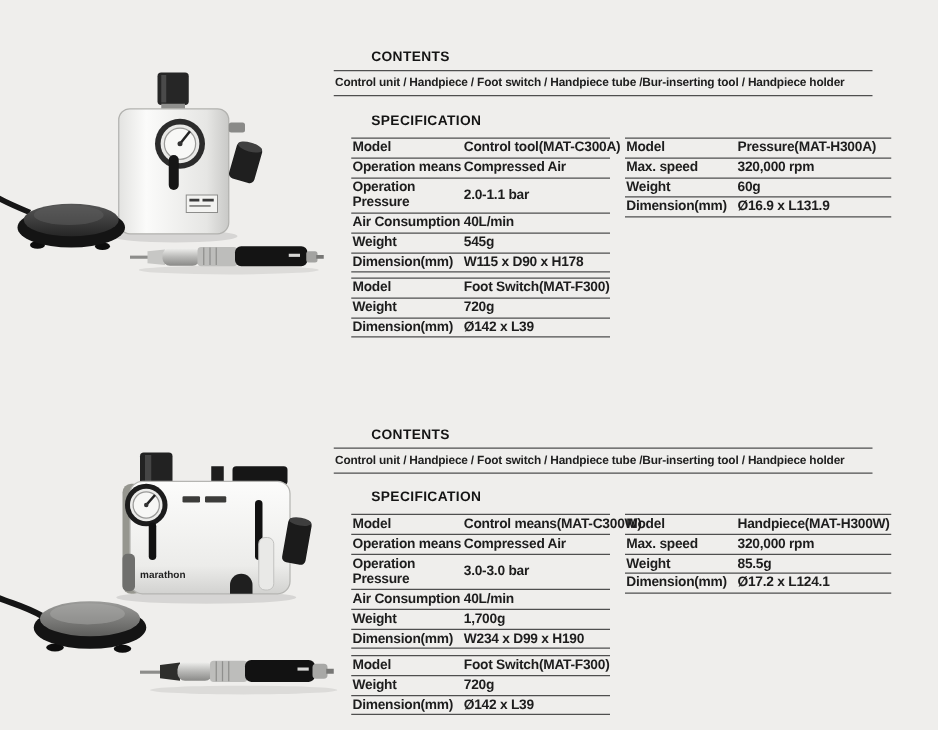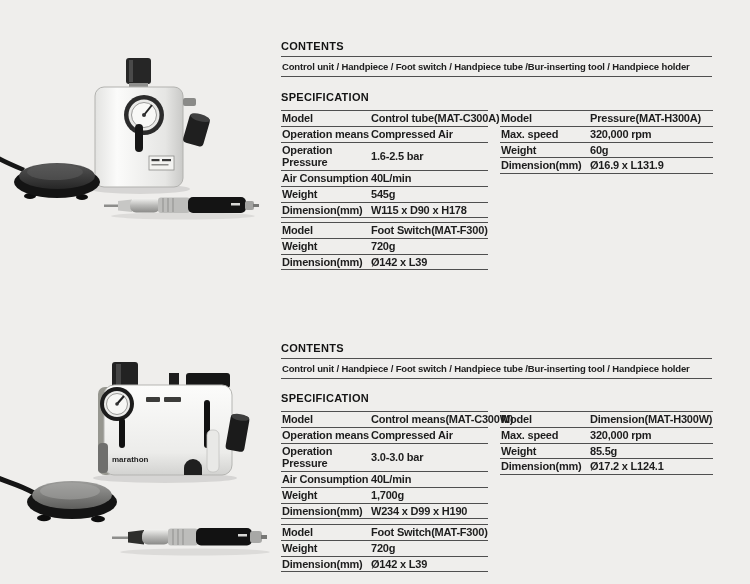--- a/index.html
+++ b/index.html
@@ -4,24 +4,24 @@
 <style>
   * { box-sizing: border-box; }
   html,body { margin:0; padding:0; background:#efeeec; }
   .canvas {
     position:relative; width:750px; height:584px; background:#efeeec;
     font-family:"Liberation Sans", sans-serif; overflow:hidden;
   }
   .photo { position:absolute; }
   .h {
     position:absolute; font-size:11px; font-weight:700; color:#141414;
-    letter-spacing:.3px; white-space:nowrap;
+    letter-spacing:.3px; white-space:nowrap;margin-left:16px;
   }
   .cbox {
-    position:absolute; left:281px; width:431px;
+    position:absolute; left:267px; width:431px;
     border-top:1px solid #4f4f4f; border-bottom:1px solid #4f4f4f;
     padding:4px 1px; font-size:9.5px; font-weight:700; letter-spacing:-.15px;
     color:#202020; white-space:nowrap;
   }
   .st {
     position:absolute; border-top:1px solid #4f4f4f;
     font-size:11px; font-weight:700; letter-spacing:-.2px; color:#1d1d1d;
   }
   .w1 { width:207px; }
   .w2 { width:213px; }
@@ -103,29 +103,29 @@
     </g>
   </svg>
 
   <div class="h" style="left:281px;top:40px">CONTENTS</div>
   <div class="cbox" style="top:56px">Control unit / Handpiece / Foot switch / Handpiece tube /Bur-inserting tool / Handpiece holder</div>
   <div class="h" style="left:281px;top:91px">SPECIFICATION</div>
 
   <div class="st w1" style="left:281px;top:110px">
     <div class="trow">
       <div class="tl">Model</div>
-      <div class="tv">Control tube(MAT-C300A)</div>
+      <div class="tv">Control tool(MAT-C300A)</div>
     </div>
     <div class="trow">
       <div class="tl">Operation means</div>
       <div class="tv">Compressed Air</div>
     </div>
     <div class="trow">
       <div class="tl">Operation Pressure</div>
-      <div class="tv">1.6-2.5 bar</div>
+      <div class="tv">2.0-1.1 bar</div>
     </div>
     <div class="trow">
       <div class="tl">Air Consumption</div>
       <div class="tv">40L/min</div>
     </div>
     <div class="trow">
       <div class="tl">Weight</div>
       <div class="tv">545g</div>
     </div>
     <div class="trow">
@@ -267,21 +267,21 @@
     </div>
     <div class="trow">
       <div class="tl">Dimension(mm)</div>
       <div class="tv">W234 x D99 x H190</div>
     </div>
   </div>
 
   <div class="st w2" style="left:500px;top:411px">
     <div class="trow">
       <div class="tl">Model</div>
-      <div class="tv">Dimension(MAT-H300W)</div>
+      <div class="tv">Handpiece(MAT-H300W)</div>
     </div>
     <div class="trow">
       <div class="tl">Max. speed</div>
       <div class="tv">320,000 rpm</div>
     </div>
     <div class="trow">
       <div class="tl">Weight</div>
       <div class="tv">85.5g</div>
     </div>
     <div class="trow">

